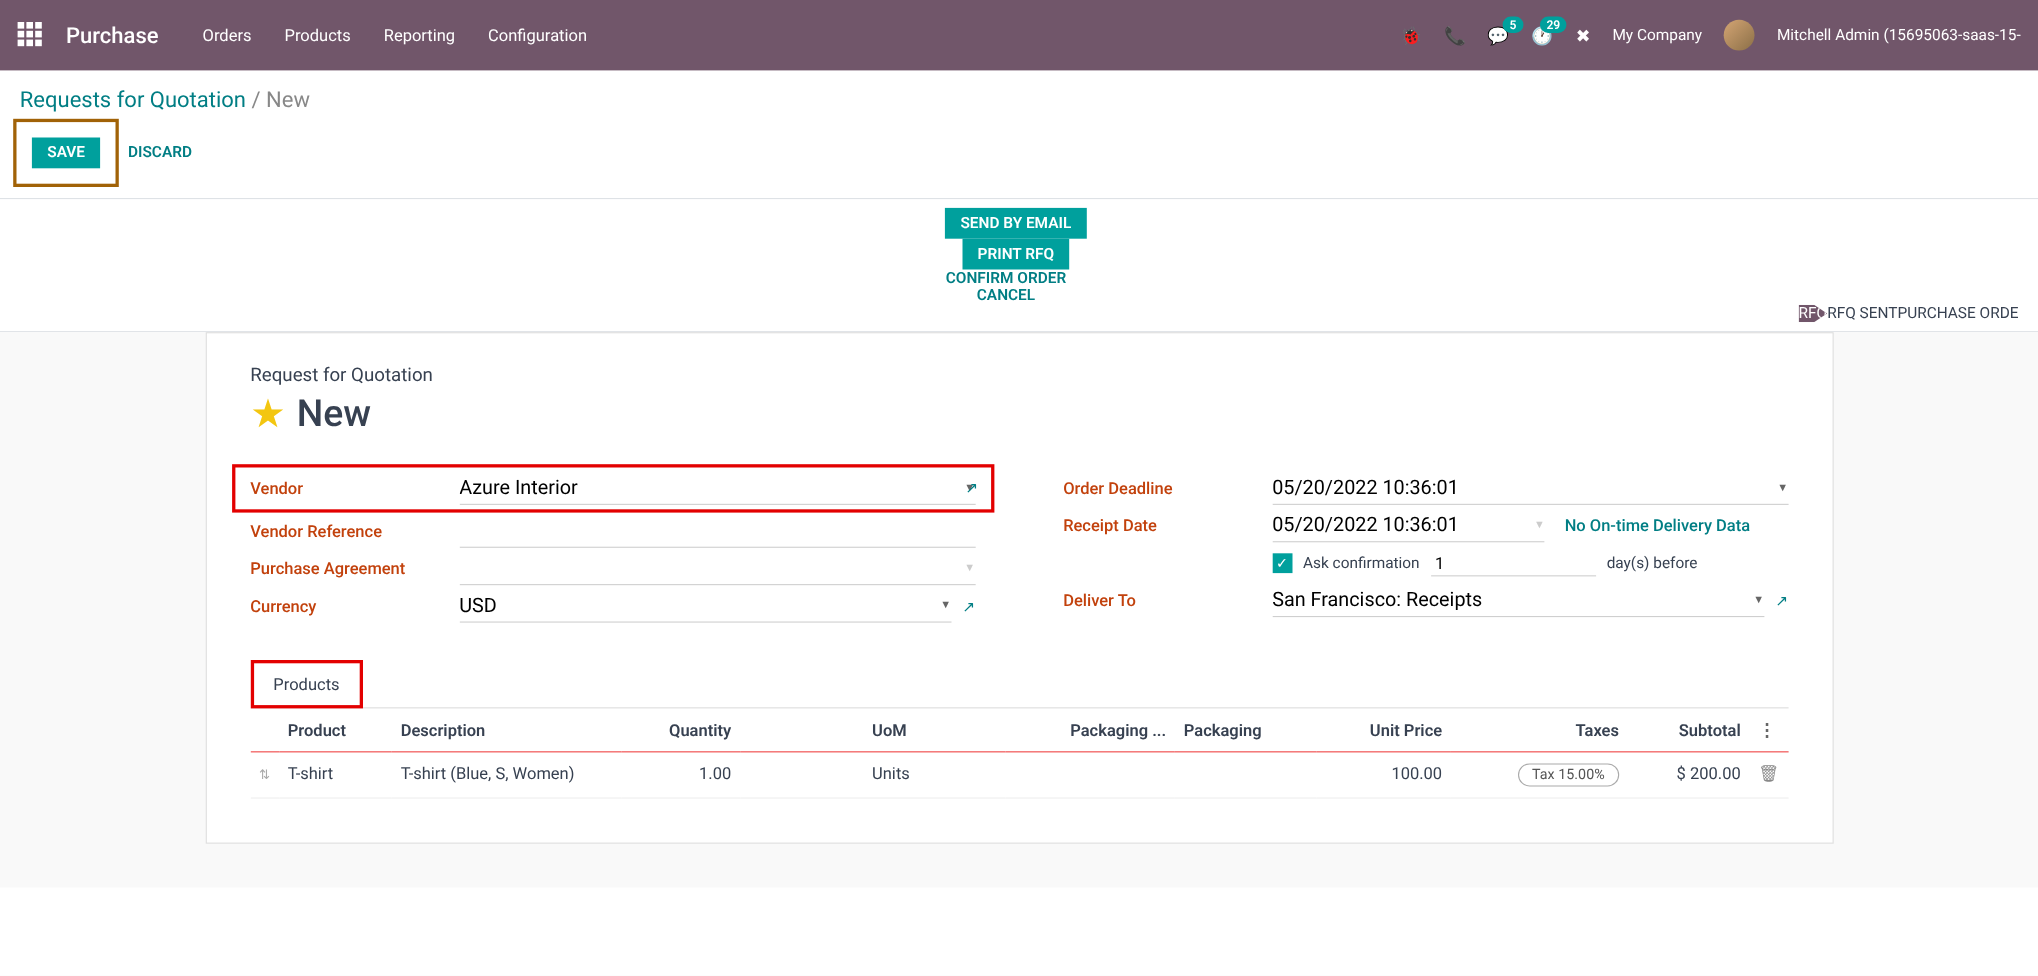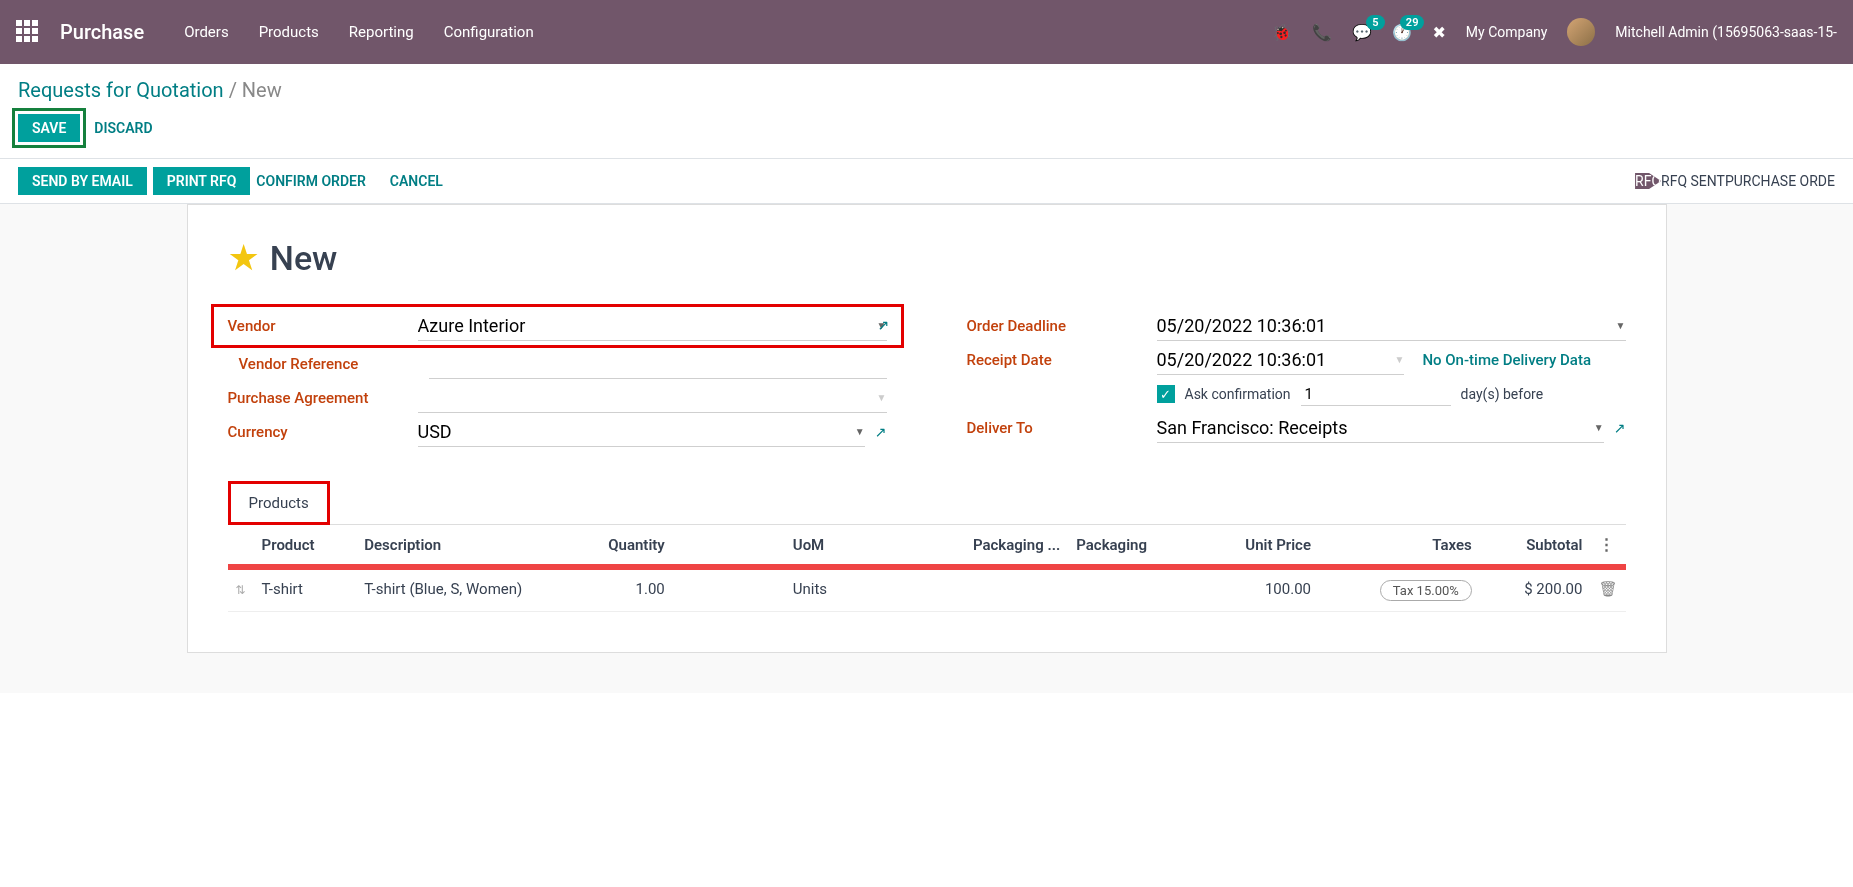--- a/index.html
+++ b/index.html
@@ -20,24 +20,24 @@
 
 .breadcrumb-area { padding: 14px 18px 0 18px; }
 .breadcrumb { font-size: 20px; color: #017e84; }
 .breadcrumb .sep { color: #888; }
 .breadcrumb .current { color: #888; }
 
 
 .save-row { padding: 12px 18px 16px 18px; display: flex; align-items: center; gap: 14px; }
 .btn-save { background: #00a09d; color: #fff; border: none; padding: 6px 14px; font-weight: 600; font-size: 14px; cursor: pointer; }
 .btn-discard { background: none; border: none; color: #017e84; font-weight: 600; font-size: 14px; cursor: pointer; }
-.highlight-red { border: 3px solid #15803d; padding: 3px; margin: -6px; }
-
-
-.action-bar { border-top: 1px solid #dee2e6; border-bottom: 1px solid #dee2e6; padding: 8px 18px; display: flex; align-items: center; }
+.highlight-red { border: 3px solid #a16207; padding: 14px; margin: -6px; }
+
+
+.action-bar { border-top: 1px solid #dee2e6; border-bottom: 1px solid #dee2e6; padding: 8px 18px; display: flex; align-items: center; flex-direction: column; }
 .btn-primary { background: #00a09d; color: #fff; border: none; padding: 6px 14px; font-weight: 600; font-size: 14px; cursor: pointer; margin-right: 6px; }
 .btn-link { background: none; border: none; color: #017e84; font-weight: 600; font-size: 14px; cursor: pointer; margin-right: 24px; }
 .status-bar { margin-left: auto; display: flex; }
 .status-step.first { clip-path: polygon(0 0, calc(100% - 12px) 0, 100% 50%, calc(100% - 12px) 100%, 0 100%); margin-left: 0; }
 .status-step.active { background: #71566a; color: #fff; border-color: #71566a; }
 
 
 .sheet { max-width: 1480px; margin: 0 auto; background: #fff; border: 1px solid #ddd; padding: 28px 40px 40px 40px; margin-top: 0; }
 .sheet-wrap { padding: 0 0 40px 0; background: #f9f9f9; }
 .form-title-label { font-size: 17px; color: #374151; }
@@ -60,21 +60,21 @@
 .vendor-highlight { border: 3px solid #e30000; padding: 2px 14px; margin: -5px -17px; }
 
 
 .tabs { display: flex; border-bottom: 1px solid #ddd; margin-top: 32px; }
 .tab { padding: 10px 18px; border: 1px solid transparent; border-bottom: none; cursor: pointer; font-size: 15px; color: #666; }
 .tab.active { border-color: #ddd; border-bottom: 1px solid #fff; margin-bottom: -1px; background: #fff; color: #374151; }
 .tab-highlight { border: 3px solid #e30000 !important; }
 
 
 .product-table { width: 100%; border-collapse: collapse; margin-top: 0; }
-.product-table th { text-align: left; padding: 10px 8px; font-size: 15px; font-weight: 600; color: #374151; border-bottom: 6px solid #ef4444; }
+.product-table th { text-align: left; padding: 10px 8px; font-size: 15px; font-weight: 600; color: #374151; border-bottom: 1px solid #ef4444; }
 .product-table th.right { text-align: right; }
 .product-table td { padding: 10px 8px; font-size: 15px; vertical-align: top; border-bottom: 1px solid #eee; }
 .product-table td.right { text-align: right; }
 .drag-handle { color: #aaa; cursor: move; font-size: 12px; }
 .tax-pill { border: 1px solid #aaa; border-radius: 14px; padding: 2px 12px; font-size: 13px; color: #555; display: inline-block; }
 .trash { color: #888; cursor: pointer; }
 .kebab { color: #666; cursor: pointer; font-size: 16px; }
 
 .add-row td { border-bottom: none; }
 .add-link { color: #017e84; cursor: pointer; margin-right: 20px; }
@@ -136,40 +136,41 @@
   <button class="btn-link">CANCEL</button>
   <div class="status-bar">
     <div class="status-step first active">RFQ</div>
     <div class="status-step">RFQ SENT</div>
     <div class="status-step">PURCHASE ORDE</div>
   </div>
 </div>
 
 <div class="sheet-wrap">
 <div class="sheet">
+  <div class="form-title-label">Request for Quotation</div>
   <div class="form-title-row">
     <span class="star">★</span>
     <span class="form-title">New</span>
   </div>
 
   <div class="form-grid">
 
     <div>
       <div class="vendor-highlight">
         <div class="form-row">
           <div class="form-label">Vendor</div>
           <div class="form-control-wrap">
             <input class="form-control" value="Azure Interior" style="">
             <span class="caret">▼</span>
           </div>
         </div>
       </div>
       <span class="ext-link" style="position:relative; left:640px; top:-26px;">↗</span>
 
-      <div class="form-row" style="margin-top:-12px;margin-left:11px;">
+      <div class="form-row" style="margin-top:-12px;">
         <div class="form-label">Vendor Reference</div>
         <input class="form-control" value="" style="">
       </div>
 
       <div class="form-row">
         <div class="form-label">Purchase Agreement</div>
         <div class="form-control-wrap">
           <input class="form-control" value="" style="">
           <span class="caret" style="color:#ccc;">▼</span>
         </div>

